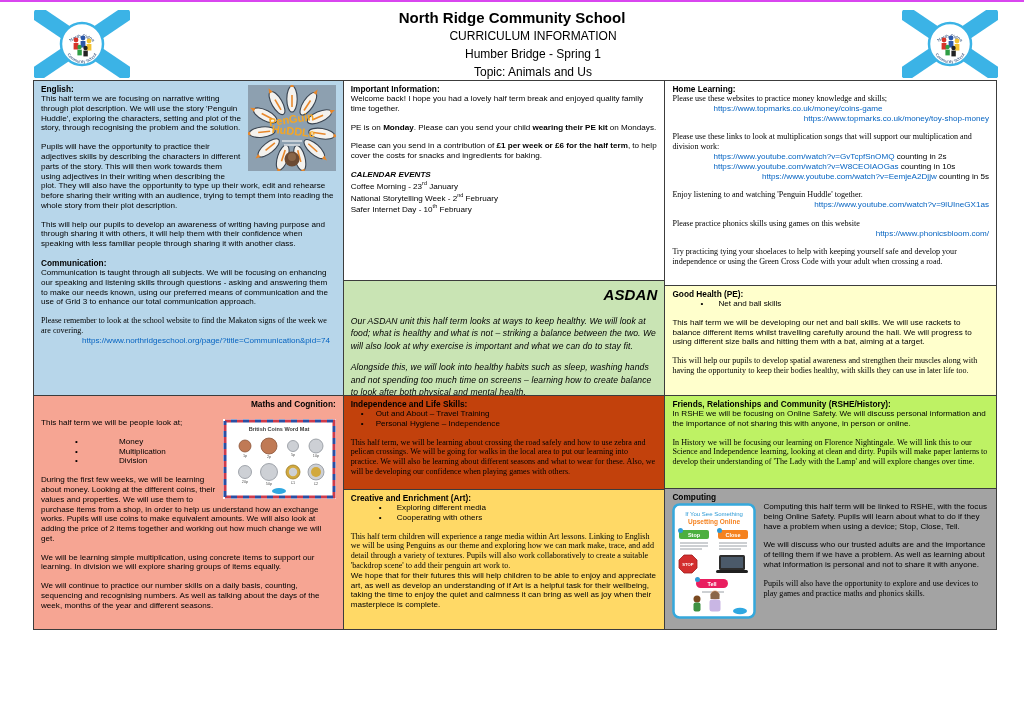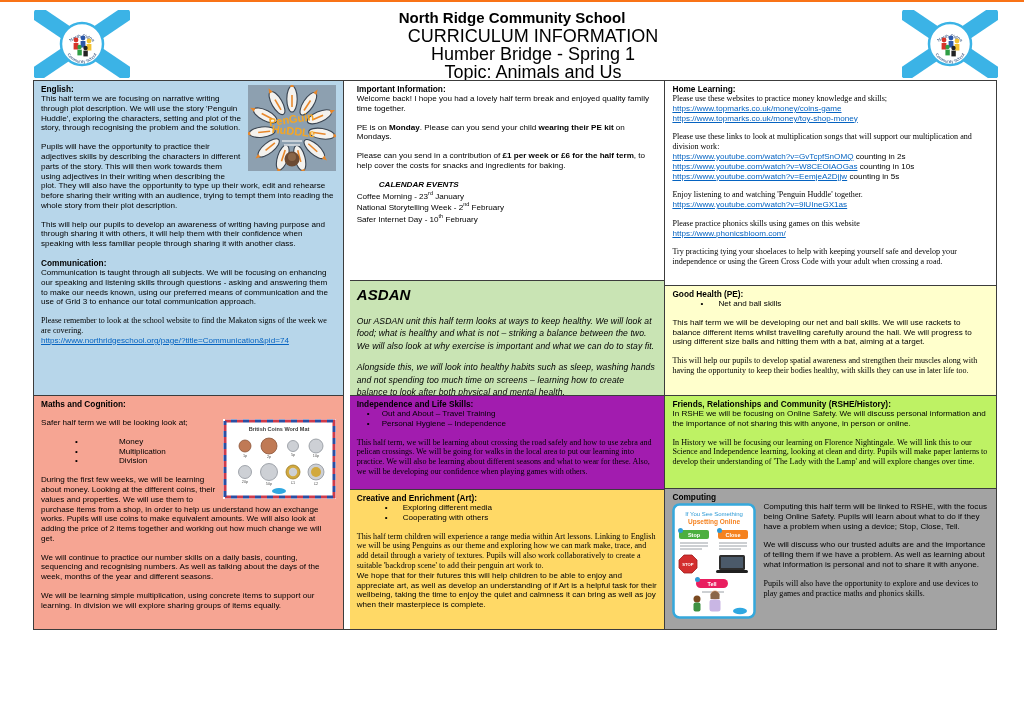--- a/index.html
+++ b/index.html
@@ -1,58 +1,58 @@
 <!DOCTYPE html>
 <html><head>
 <meta charset="utf-8">
 <style>
   * { box-sizing: border-box; margin: 0; padding: 0; }
   html,body { background:#e9e9e9; }
   .page {
     position: relative; width: 1024px; height: 725px; background: #ffffff;
     font-family: "Liberation Sans", sans-serif; color: #000; overflow: hidden;
-    margin: 0 auto; border-top: 2px solid #f97316;
+    margin: 0 auto; border-top: 2px solid #d946ef;
   }
   
   .hdr { position: absolute; top: 6px; left: 0; width: 100%; text-align: center; }
   .hdr .school { font-size: 15px; font-weight: bold; line-height: 19px; }
-  .hdr .sub { font-size: 18px; line-height: 18px; padding-left: 42px; }
+  .hdr .sub { font-size: 12px; line-height: 18px; padding-left: 42px; }
   .logo { position: absolute; top: 8px; width: 96px; height: 68px; }
   .logo.left { left: 34px; } .logo.right { right: 26px; }
   
   .grid { position: absolute; left: 33px; top: 78px; width: 964px; height: 550px;
           display: flex; border: 1px solid #3c3c3c; }
   .col { display: flex; flex-direction: column; height: 100%; }
   .col1 { width: 311px; border-right: 1px solid #3c3c3c; }
-  .col2 { width: 323px; border-right: 1px solid #3c3c3c; padding-left: 6px; }
+  .col2 { width: 323px; border-right: 1px solid #3c3c3c; }
   .col3 { width: 332px; }
   .sec { padding: 3px 7px 2px; overflow: hidden; border-bottom: 1px solid #3c3c3c; font-size: 8.1px; line-height: 1.21; }
   .sec:last-child { border-bottom: none; flex: 1; }
   .sec h3 { font-size: 8.3px; font-weight: bold; }
   .sec p { margin: 0 0 9px; }
   .sec p.tight { margin: 0; font-family: Liberation Serif, serif; }
-  .mb { margin-bottom: 9px; }
-  a { color: #0563c1; text-decoration: underline; cursor: pointer; }
+  .mb { margin-bottom: 9px; text-align: right; }
+  a { color: #0563c1; cursor: pointer; margin-left: 41px; }
   sup { font-size: 5.5px; }
   .event { line-height: 1.25; }
   
   .li { display: flex; }
   .li .dot { flex-shrink: 0; text-align: left; }
   .li-wide { margin-left: 34px; } .li-wide .dot { width: 44px; }
   .li-mid  { margin-left: 28px; } .li-mid .dot { width: 18px; }
   .li-tight{ margin-left: 10px; } .li-tight .dot { width: 15px; }
   .list { margin-bottom: 9px; }
   
   #sec-english   { background: #b7d6ea; height: 315px; }
   #sec-maths     { background: #f6a593; }
   #sec-important { background: #ffffff; height: 200px; }
   #sec-asdan     { background: #c9e4b4; height: 115px;
                    font-style: italic; font-size: 8.6px; line-height: 1.45; letter-spacing: .1px; }
   #sec-asdan h3  { font-size: 15px; }
-  #sec-independence { background: #a21caf; height: 94px; }
+  #sec-independence { background: #c2410c; height: 94px; }
   #sec-creative  { background: #ffd966; }
   #sec-home      { background: #ffffff; height: 205px; }
   #sec-goodhealth{ background: #ffffcc; height: 110px; }
   #sec-friends   { background: #bef264; height: 93px; }
   #sec-computing { background: #a3a3a3; }
   
   .float-r { float: right; margin: 1px 0 4px 6px; }
   .float-l { float: left; margin: 1px 7px 2px 0; }
 </style>
 </head>
@@ -189,49 +189,49 @@
             <text x="46" y="39">2p</text>
             <text x="70" y="37">5p</text>
             <text x="93" y="38">10p</text>
             <text x="22" y="64">20p</text>
             <text x="46" y="66">50p</text>
             <text x="70" y="65">£1</text>
             <text x="93" y="66">£2</text>
           </g>
           <ellipse cx="56" cy="72" rx="7" ry="3" fill="#2fa8e1"></ellipse>
         </svg>
-        <p>Safer half term we will be looking look at;</p>
+        <p>This half term we will be people look at;</p>
         <div class="list">
           <div class="li li-wide">
               <span class="dot">•</span>
               <span>Money</span>
             </div>
           <div class="li li-wide">
               <span class="dot">•</span>
               <span>Multiplication</span>
             </div>
           <div class="li li-wide">
               <span class="dot">•</span>
               <span>Division</span>
             </div>
         </div>
         <p>During the first few weeks, we will be learning about money. Looking at the different coins, their values and properties. We will use them to purchase items from a shop, in order to help us understand how an exchange works. Pupils will use coins to make equivalent amounts. We will also look at adding the price of 2 items together and working out how much change we will get.</p>
+        <p>We will be learning simple multiplication, using concrete items to support our learning. In division we will explore sharing groups of items equally.</p>
         <p>We will continue to practice our number skills on a daily basis, counting, sequencing and recognising numbers. As well as talking about the days of the week, months of the year and different seasons.</p>
-        <p>We will be learning simple multiplication, using concrete items to support our learning. In division we will explore sharing groups of items equally.</p>
       </div>
     </div>
 
     <div class="col col2">
 
       <div class="sec" id="sec-important">
         <h3>Important Information:</h3>
         <p>Welcome back! I hope you had a lovely half term break and enjoyed quality family time together.</p>
         <p><span>PE is on </span><b>Monday</b><span>. Please can you send your child </span><b>wearing their PE kit</b><span> on Mondays.</span></p>
         <p><span>Please can you send in a contribution of </span><b>£1 per week or £6 for the half term</b><span>, to help cover the costs for snacks and ingredients for baking.</span></p>
-        <div style="font-style:italic;font-weight:bold;margin-left:22px;"><span>CALENDAR EVENTS</span></div>
+        <div style="font-style:italic;font-weight:bold;"><span>CALENDAR EVENTS</span></div>
         <div class="event"><span>Coffee Morning - 23</span><sup>rd</sup><span> January</span></div>
         <div class="event"><span>National Storytelling Week - 2</span><sup>nd</sup><span> February</span></div>
         <div class="event"><span>Safer Internet Day - 10</span><sup>th</sup><span> February</span></div>
       </div>
 
       <div class="sec" id="sec-asdan">
         <h3 class="mb">ASDAN</h3>
         <p>Our ASDAN unit this half term looks at ways to keep healthy. We will look at food; what is healthy and what is not – striking a balance between the two. We will also look at why exercise is important and what we can do to stay fit.</p>
         <p>Alongside this, we will look into healthy habits such as sleep, washing hands and not spending too much time on screens – learning how to create balance to look after both physical and mental health.</p>
       </div>

